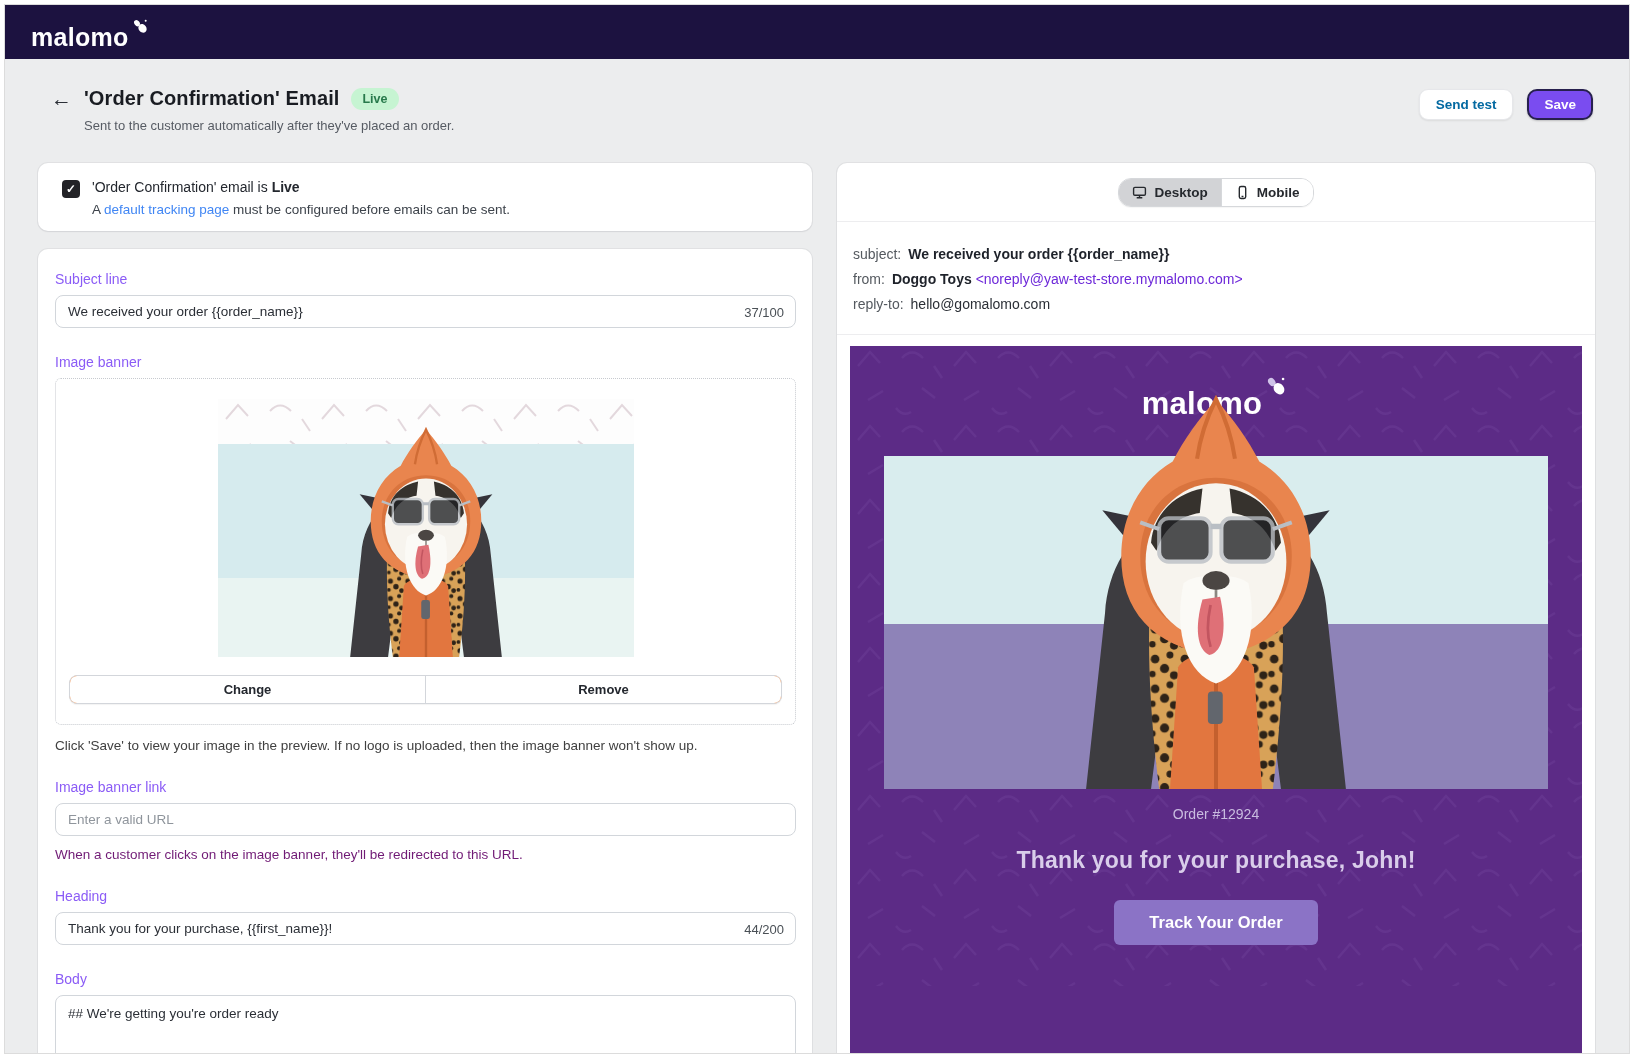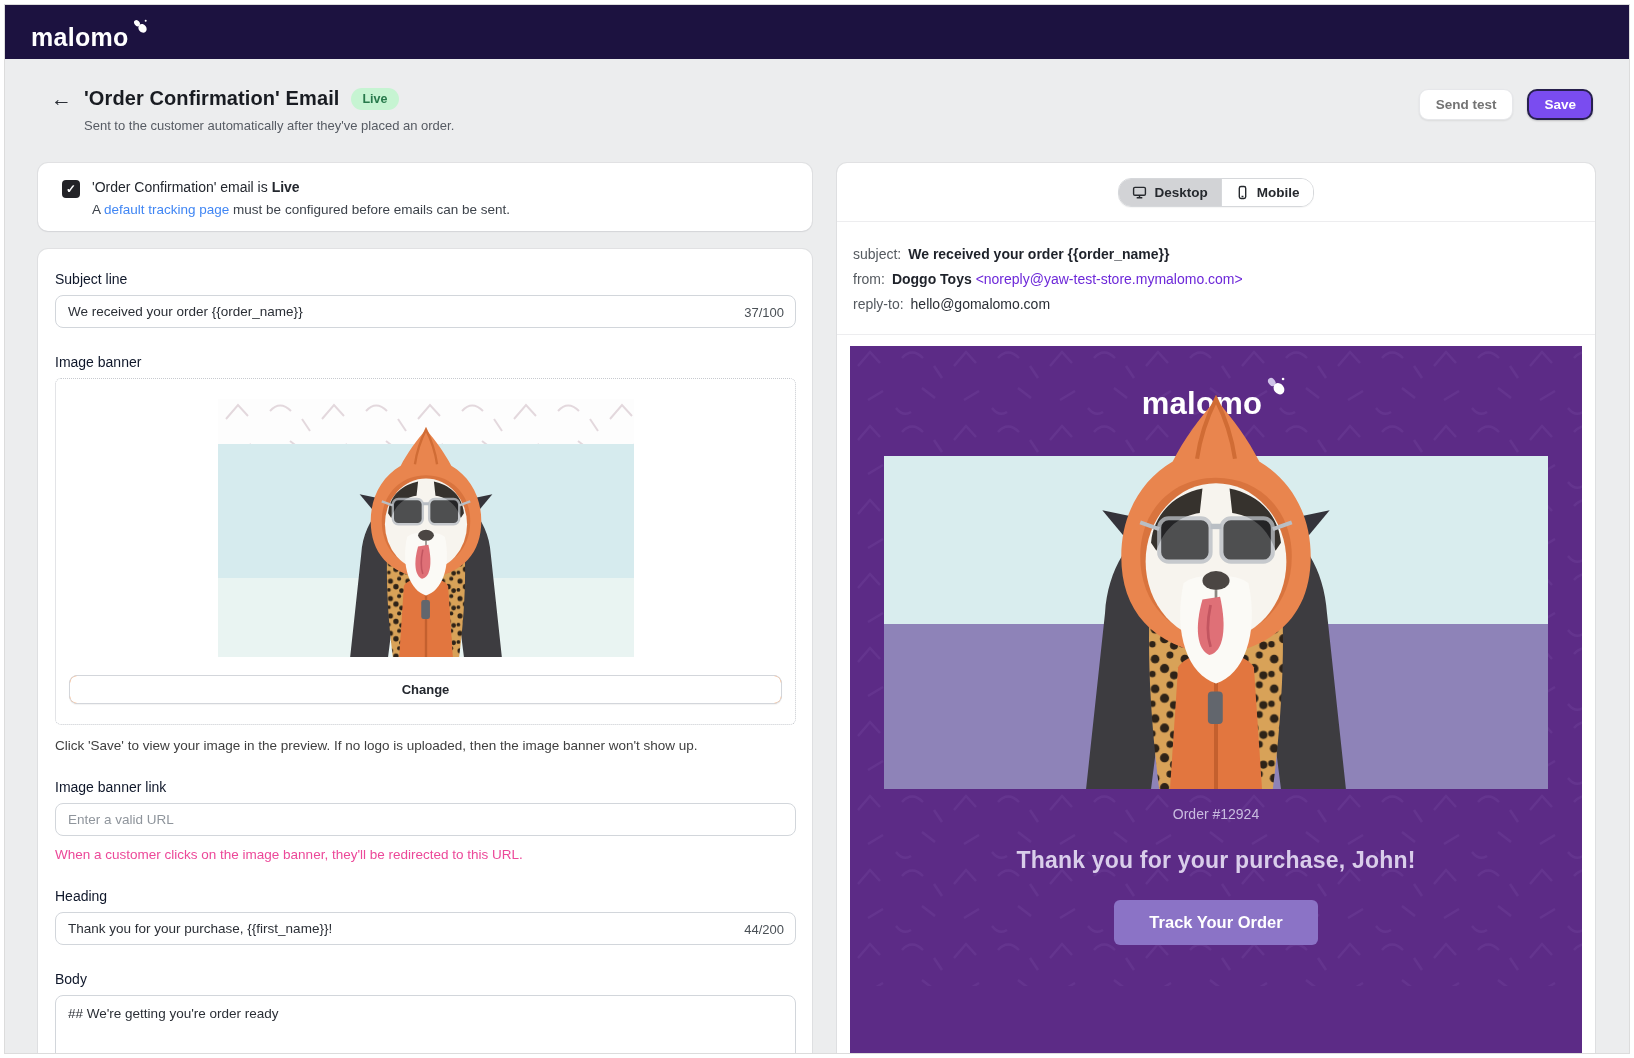--- a/index.html
+++ b/index.html
@@ -12,58 +12,58 @@
   .brand .butterfly { width:20px; height:20px; margin:-8px 0 0 2px; }
 
   
   .page-header { display:flex; justify-content:space-between; align-items:flex-start; padding:28px 36px 0 46px; }
   .title-row { display:flex; align-items:center; gap:12px; }
   .back { font-size:21px; color:#2c3037; cursor:pointer; line-height:1; }
   h1 { font-size:20px; font-weight:700; color:#191c22; letter-spacing:.1px; }
   .badge { background:#c6f4d2; color:#27794b; font-size:12.5px; font-weight:600; padding:4px 11px; border-radius:999px; }
   .subtitle { margin:8px 0 4px 33px; font-size:13px; color:#565b63; }
   .ph-actions { display:flex; gap:14px; padding-top:2px; }
-  .btn-secondary { background:#fff; border:1px solid #e6e7ea; border-radius:9px; padding:7px 16px; font-size:13.5px; font-weight:600; color:#737373; box-shadow:0 1px 2px rgba(0,0,0,.08); cursor:pointer; font-family:inherit;}
+  .btn-secondary { background:#fff; border:1px solid #e6e7ea; border-radius:9px; padding:7px 16px; font-size:13.5px; font-weight:600; color:#0369a1; box-shadow:0 1px 2px rgba(0,0,0,.08); cursor:pointer; font-family:inherit;}
   .btn-primary { background:#7a4cf0; border:2px solid #27204e; border-radius:10px; padding:6px 15px; font-size:13.5px; font-weight:600; color:#fff; box-shadow:0 1px 2px rgba(0,0,0,.2); cursor:pointer; font-family:inherit;}
 
   
   .main { display:flex; gap:25px; padding:26px 34px 0 33px; align-items:flex-start; }
   .col-left { width:774px; flex:none; }
   .col-right { flex:1; min-width:0; }
   .card { background:#fff; border-radius:10px; box-shadow:0 0 0 1px rgba(16,24,40,.05), 0 1px 2px rgba(16,24,40,.06); }
 
   
   .status-card { padding:16px 24px 14px; margin-bottom:18px; }
   .cb-row { display:flex; gap:12px; }
   .checkbox { width:18px; height:18px; background:#232327; border-radius:4px; display:flex; align-items:center; justify-content:center; flex:none; margin-top:1px; cursor:pointer; }
   .checkbox .check { color:#fff; font-size:12px; font-weight:700; }
   .cb-label { font-size:14px; color:#23272e; }
   .cb-note { font-size:13.5px; color:#3d434b; margin-top:7px; }
   .cb-note a { color:#4086f4; text-decoration:none; cursor:pointer; }
 
   
   .form-card { padding:22px 16px 40px 17px; }
-  .field-label { font-size:14px; color:#0f172a; margin-bottom:8px; }
+  .field-label { font-size:14px; color:#8b5cf6; margin-bottom:8px; }
   .input-wrap { position:relative; }
   .text-input { width:100%; height:33px; border:1px solid #d2d6db; border-radius:8px; padding:0 72px 0 12px; font-size:13.5px; color:#2b2f36; background:#fff; font-family:inherit; outline:none; }
   .text-input.no-counter { padding-right:12px; }
   .text-input::placeholder { color:#8f959c; }
   .counter { position:absolute; right:12px; top:50%; transform:translateY(-50%); font-size:13px; color:#4a5056; }
   .spacer24 { height:26px; }
   .banner-box { border:1px dotted #c7cacf; border-radius:6px; padding:20px 13px 20px; margin-top:2px; }
   .photo { position:relative; width:416px; height:258px; margin:0 auto; background:#fdfdfd; overflow:hidden; }
   .photo .band-mint { position:absolute; left:0; right:0; top:45px; height:134px; background:#d6ebee; }
   .photo .band-light { position:absolute; left:0; right:0; top:179px; height:79px; background:#e9f4f2; }
   .doodles { position:absolute; inset:0; width:100%; height:100%; }
   .dog-svg { position:absolute; left:50%; bottom:0; transform:translateX(-50%); height:237px; width:auto; }
   .img-actions { display:flex; margin-top:18px; border:1px solid #d3d6db; border-radius:8px; overflow:hidden; background:#f97316; box-shadow:0 1px 1px rgba(0,0,0,.05);align-items:center; }
   .img-actions button { flex:1; background:#fff; border:none; padding:6px 0; font-size:13px; font-weight:600; color:#23272e; cursor:pointer; font-family:inherit; }
   .img-actions button + button { border-left:1px solid #d3d6db; }
   .help-text { font-size:13.5px; color:#404040; margin-top:13px; }
-  .helper-sub { font-size:13.5px; color:#ec4899; margin-top:11px; }
+  .helper-sub { font-size:13.5px; color:#701a75; margin-top:11px; }
   .body-textarea { width:100%; height:110px; border:1px solid #d2d6db; border-radius:8px; padding:10px 12px; font-size:13.5px; color:#2b2f36; font-family:inherit; resize:none; outline:none; }
 
   
   .preview-card { padding:0 0 0; overflow:hidden; }
   .toggle-row { display:flex; justify-content:center; padding:15px 0 14px; }
   .segmented { display:inline-flex; border:1px solid #d6d8db; border-radius:13px; background:#fff; overflow:hidden; box-shadow:0 1px 1px rgba(0,0,0,.04);align-items:flex-end; }
   .seg { display:flex; align-items:center; gap:7px; padding:6px 13px; font-size:13.5px; font-weight:700; color:#26292e; background:#fff; border:none; cursor:pointer; font-family:inherit; }
   .seg + .seg { border-left:1px solid #d6d8db; }
   .seg.active { background:#d2d3d6; }
   .seg svg { width:15px; height:15px; }
@@ -207,20 +207,21 @@
                 <rect width="100%" height="100%" fill="url(#doodleGray)" opacity="0.8"></rect>
               </svg>
             <div class="band-mint"></div>
             <div class="band-light"></div>
             <svg class="dog-svg" viewBox="0 0 320 300">
                 <use href="#dogArt"></use>
               </svg>
           </div>
           <div class="img-actions">
             <button>Change</button>
+            <button>Remove</button>
           </div>
         </div>
         <div class="help-text">Click 'Save' to view your image in the preview. If no logo is uploaded, then the image banner won't show up.</div>
 
         <div class="spacer24"></div>
         <div class="field-label">Image banner link</div>
         <div class="input-wrap">
           <input class="text-input no-counter" type="text" placeholder="Enter a valid URL" style="">
         </div>
         <div class="helper-sub">When a customer clicks on the image banner, they'll be redirected to this URL.</div>

